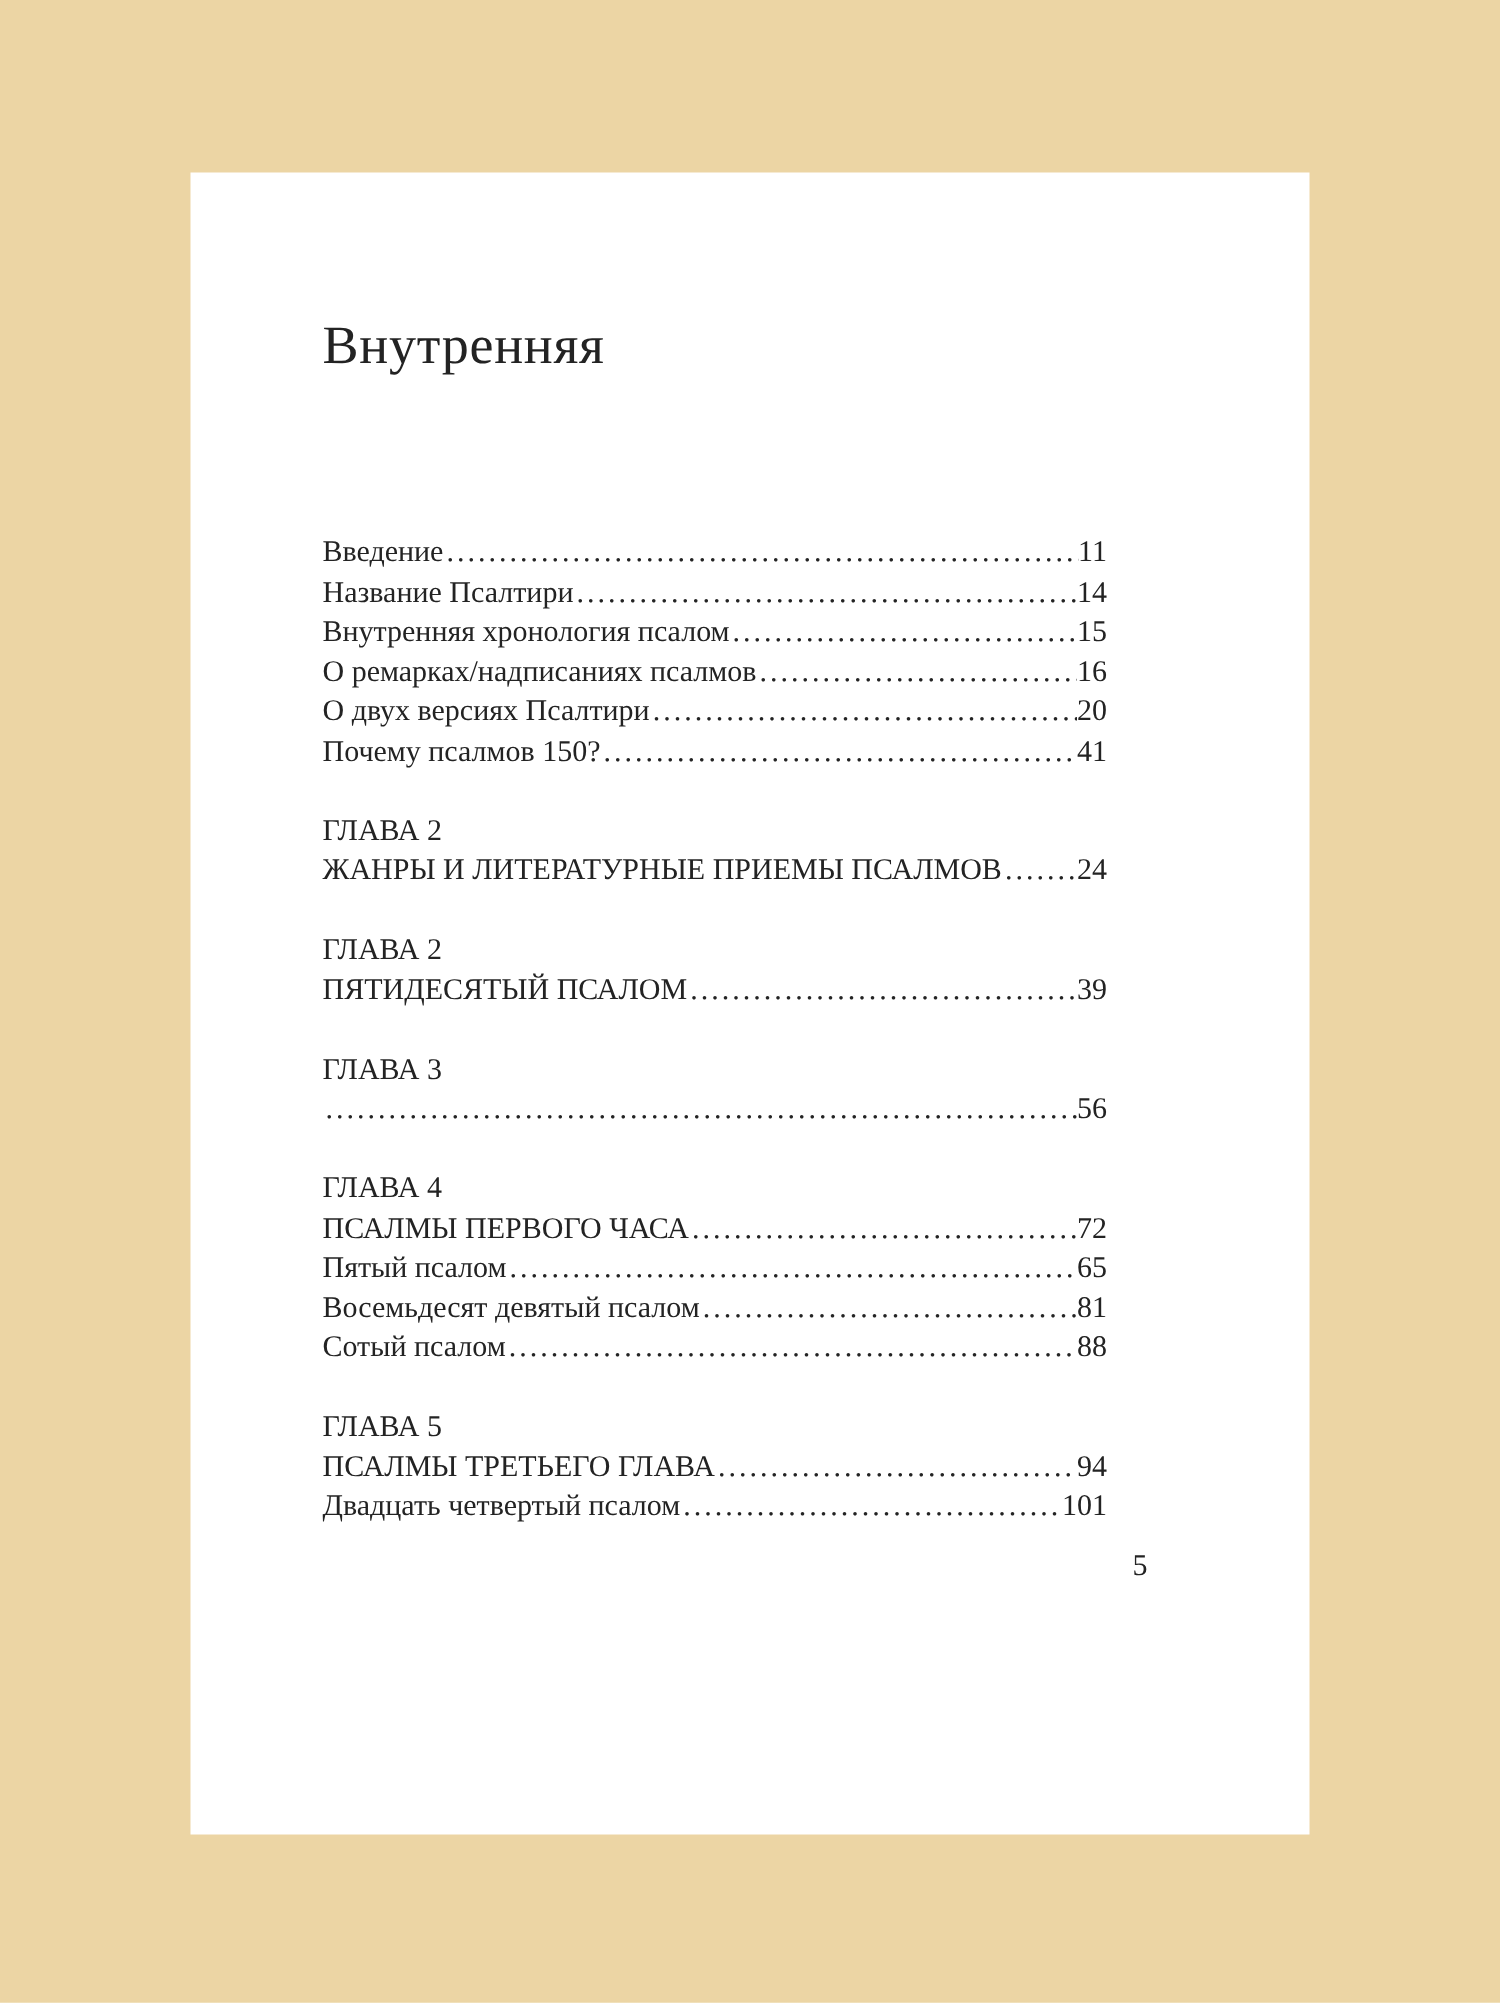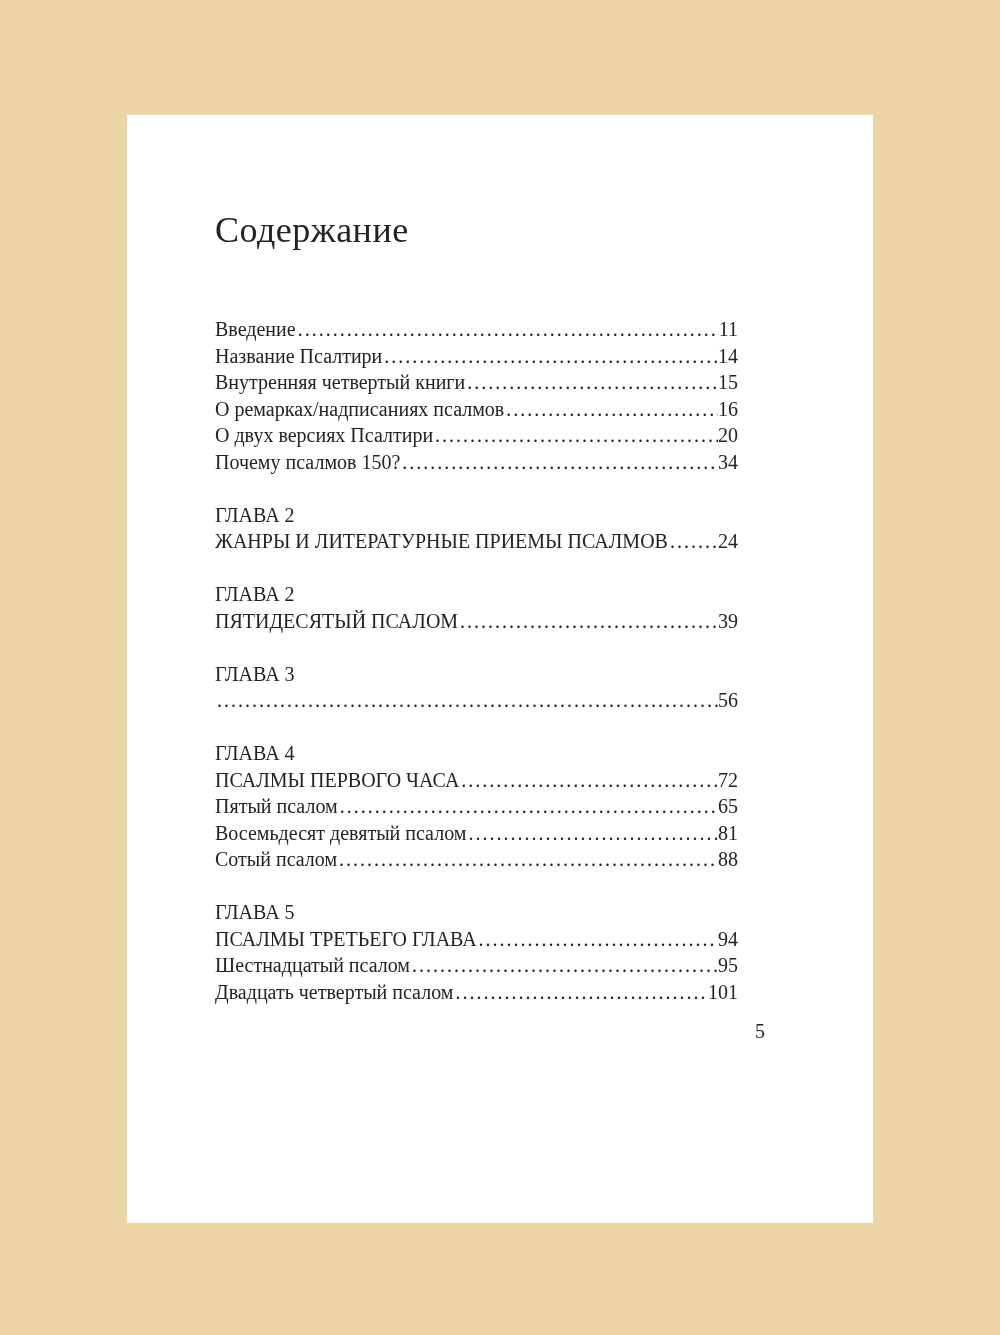--- a/index.html
+++ b/index.html
@@ -24,21 +24,21 @@
     padding: 0 135px 0 88px;
   }
   .page-title {
     margin: 93px 0 0 0;
     font-size: 36px;
     font-weight: 400;
     line-height: 44px;
     letter-spacing: 0.5px;
   }
   .toc {
-    margin-top: 64px;
+    margin-top: 103px;
     font-size: 20px;
     line-height: 26.5px;
   }
   .row {
     display: flex;
     align-items: baseline;
     white-space: nowrap;
   }
   .dots {
     flex: 1 1 auto;
@@ -59,54 +59,54 @@
     font-size: 20px;
     line-height: 26.5px;
   }
 </style>
 </head>
 <body>
 
 <div class="backdrop">
   <div class="paper">
 
-    <h1 class="page-title">Содержание</h1>
+    <h1 class="page-title">Внутренняя</h1>
 
     <div class="toc">
 
       <div class="intro-group">
         <div class="row">
           <span>Введение</span>
           <span class="dots"></span>
           <span class="pnum">11</span>
         </div>
         <div class="row">
           <span>Название Псалтири</span>
           <span class="dots"></span>
           <span class="pnum">14</span>
         </div>
         <div class="row">
-          <span>Внутренняя четвертый книги</span>
+          <span>Внутренняя хронология псалом</span>
           <span class="dots"></span>
           <span class="pnum">15</span>
         </div>
         <div class="row">
           <span>О ремарках/надписаниях псалмов</span>
           <span class="dots"></span>
           <span class="pnum">16</span>
         </div>
         <div class="row">
           <span>О двух версиях Псалтири</span>
           <span class="dots"></span>
           <span class="pnum">20</span>
         </div>
         <div class="row">
           <span>Почему псалмов 150?</span>
           <span class="dots"></span>
-          <span class="pnum">34</span>
+          <span class="pnum">41</span>
         </div>
       </div>
 
       <div class="chapter">
         <div class="row">ГЛАВА 2</div>
         <div class="row">
           <span>ЖАНРЫ И ЛИТЕРАТУРНЫЕ ПРИЕМЫ ПСАЛМОВ</span>
           <span class="dots"></span>
           <span class="pnum">24</span>
         </div>
@@ -154,25 +154,20 @@
       </div>
 
       <div class="chapter">
         <div class="row">ГЛАВА 5</div>
         <div class="row">
           <span>ПСАЛМЫ ТРЕТЬЕГО ГЛАВА</span>
           <span class="dots"></span>
           <span class="pnum">94</span>
         </div>
         <div class="row">
-          <span>Шестнадцатый псалом</span>
-          <span class="dots"></span>
-          <span class="pnum">95</span>
-        </div>
-        <div class="row">
           <span>Двадцать четвертый псалом</span>
           <span class="dots"></span>
           <span class="pnum">101</span>
         </div>
       </div>
 
     </div>
 
     <div class="folio">5</div>
 

